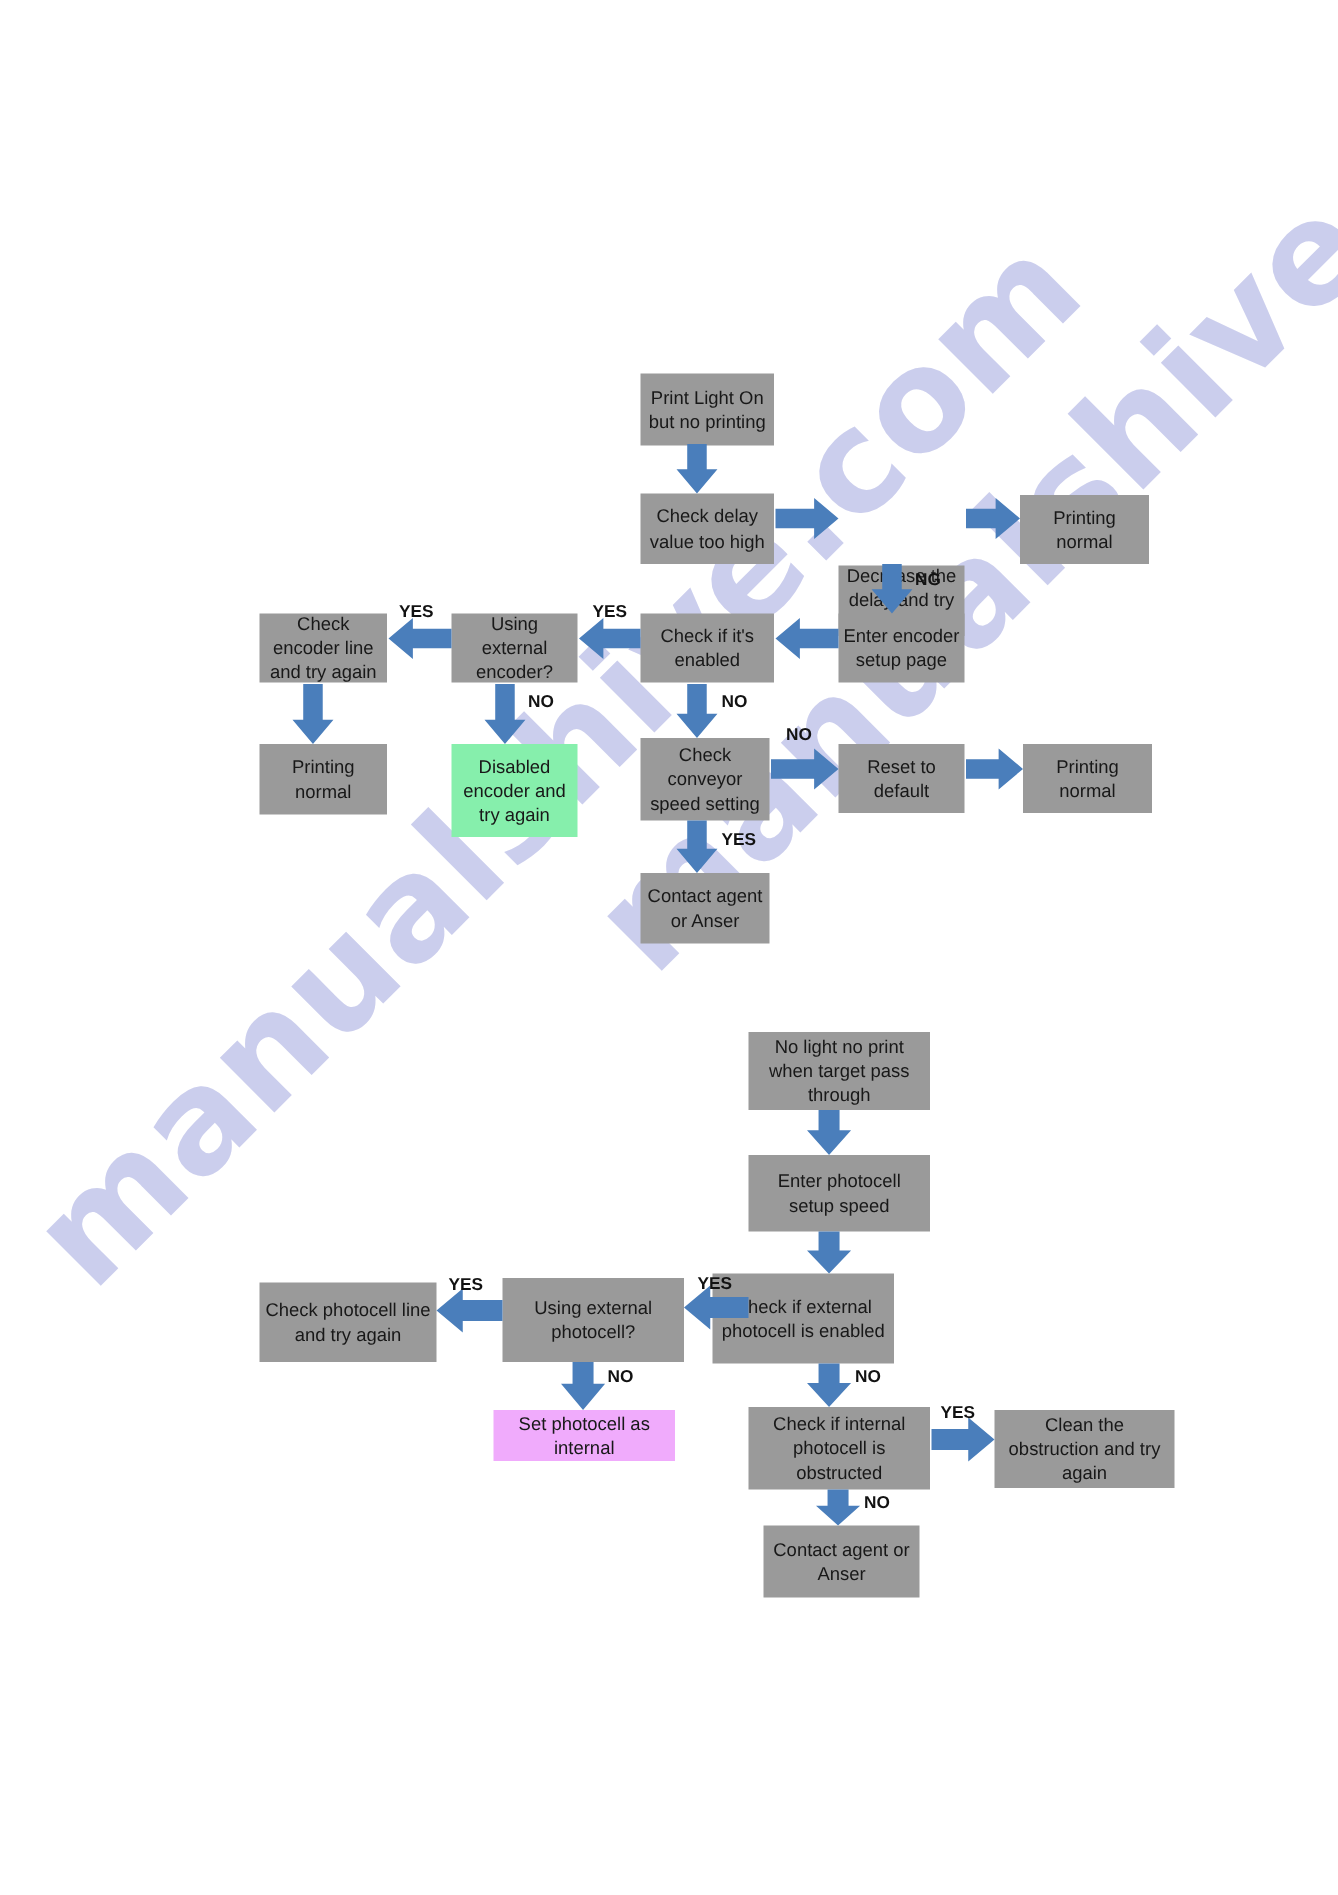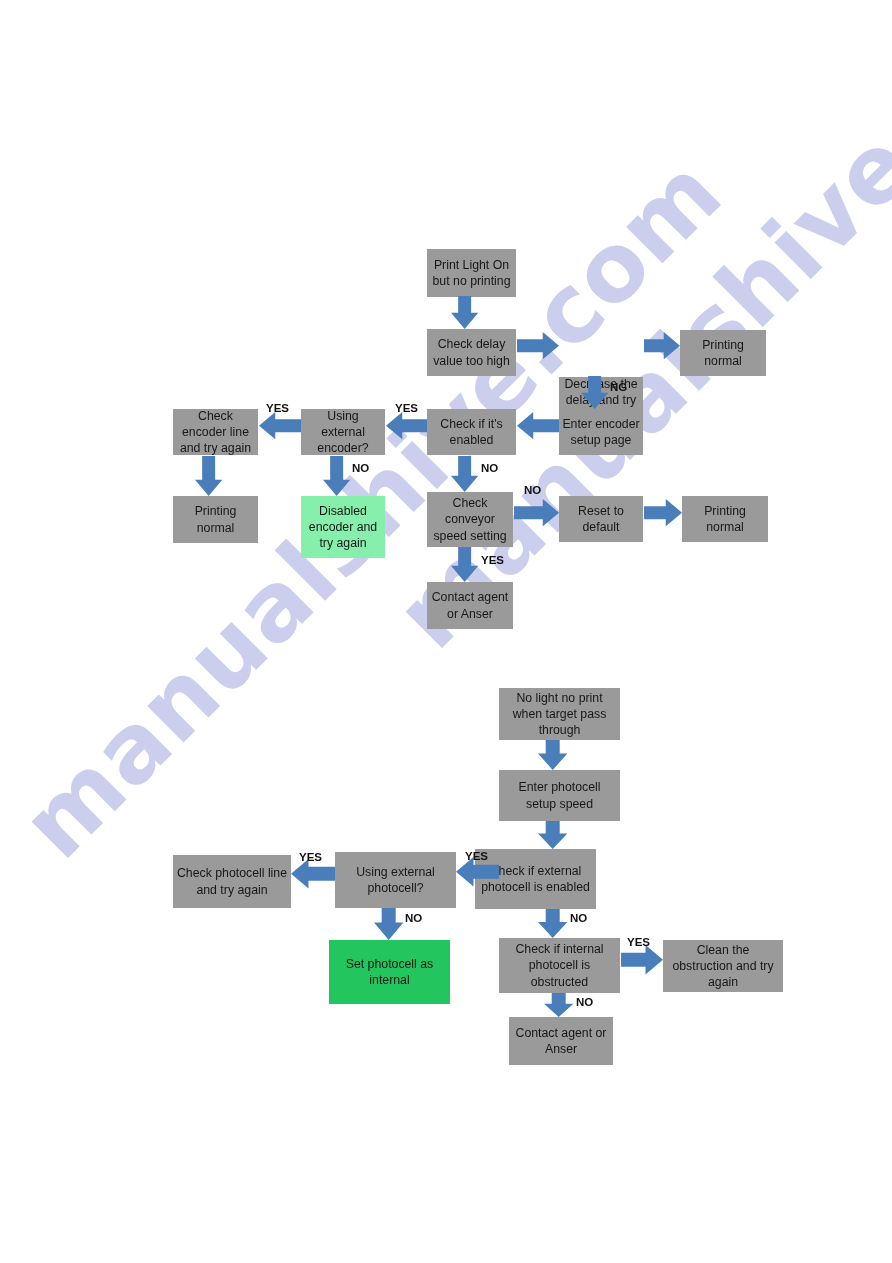--- a/index.html
+++ b/index.html
@@ -253,21 +253,21 @@
       </div>
       <div class="node" style="left: 475px; top: 849px; width: 121px; height: 60px; background: rgb(154, 154, 154);">
         <span>Check if external photocell is enabled</span>
       </div>
       <div class="node" style="left: 335px; top: 852px; width: 121px; height: 56px; background: rgb(154, 154, 154);">
         <span>Using external photocell?</span>
       </div>
       <div class="node" style="left: 173px; top: 855px; width: 118px; height: 53px; background: rgb(154, 154, 154);">
         <span>Check photocell line and try again</span>
       </div>
-      <div class="node" style="left: 329px; top: 940px; width: 121px; height: 64px; background: #22c55e; text-align: center;">
+      <div class="node" style="left: 329px; top: 940px; width: 121px; height: 34px; background: #f0abfc; text-align: center;">
         <span>Set photocell as internal</span>
       </div>
       <div class="node" style="left: 499px; top: 938px; width: 121px; height: 55px; background: rgb(154, 154, 154); justify-content: flex-end;">
         <span>Check if internal photocell is obstructed</span>
       </div>
       <div class="node" style="left: 663px; top: 940px; width: 120px; height: 52px; background: rgb(154, 154, 154);">
         <span>Clean the obstruction and try again</span>
       </div>
       <div class="node" style="left: 509px; top: 1017px; width: 104px; height: 48px; background: rgb(154, 154, 154);">
         <span>Contact agent or Anser</span>

